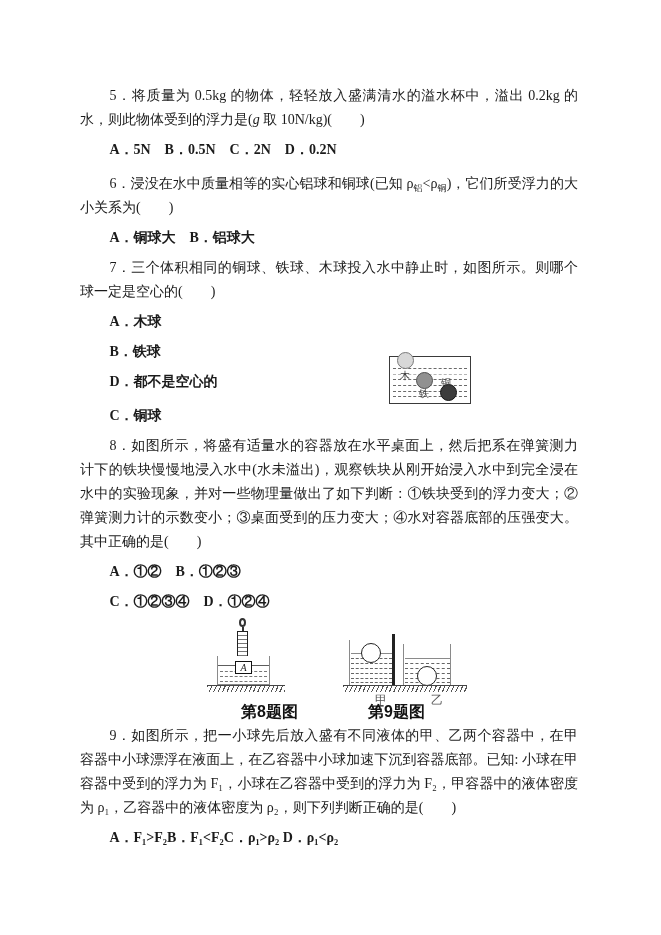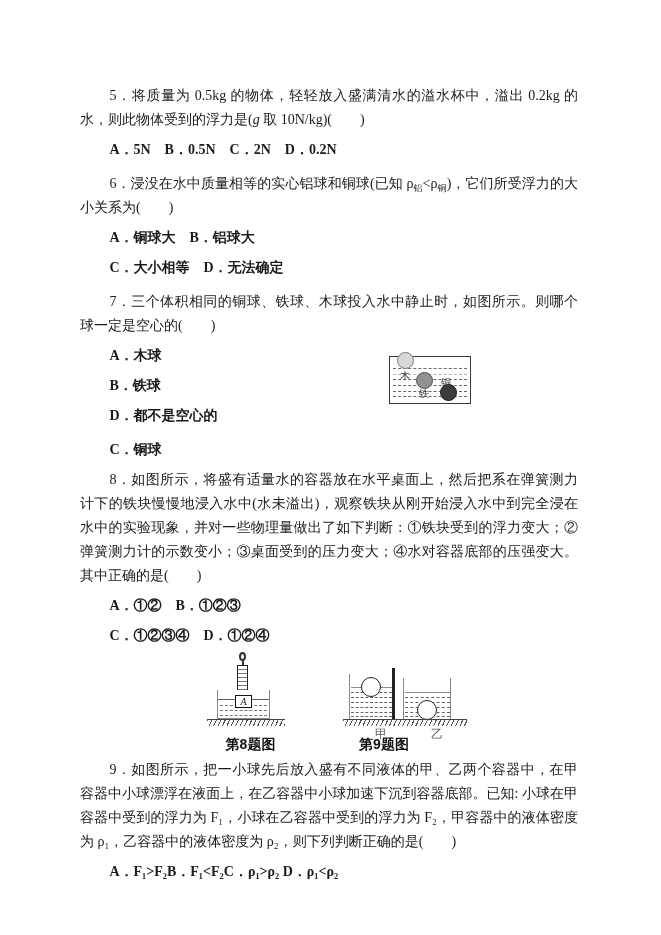--- a/index.html
+++ b/index.html
@@ -46,22 +46,22 @@
          border-bottom:1.5px solid #8a8a8a;background:#fff;}
   .surf8{position:absolute;left:0;right:0;top:9px;border-top:1.5px solid #5d5d5d;}
   .wd{position:absolute;left:2px;right:2px;border-top:1px dashed #777;}
   .wd.d1{top:15px}.wd.d2{top:20px}.wd.d3{top:25px}
   .blockA{position:absolute;left:17px;top:5px;width:17px;height:13px;box-sizing:border-box;
           border:1.5px solid #111;background:#fff;display:flex;align-items:center;
           justify-content:center;font-size:10px;font-style:italic;line-height:1;}
   .ground{background:repeating-linear-gradient(115deg,#555 0 1px,transparent 1px 4px);
           border-top:1px solid #444;}
   .ground8{position:absolute;left:4px;top:67px;width:78px;height:6px;}
-  .figcap{position:absolute;top:84px;width:100%;text-align:center;
-          font-weight:bold;font-size:14px;color:#121212;
+  .figcap{position:absolute;top:84px;width:100%;text-align:right;
+          font-weight:bold;font-size:16px;color:#121212;
           font-family:"Liberation Sans","DejaVu Sans",sans-serif;}
   .fig9{position:absolute;left:263px;top:0;width:124px;height:100px;}
   .tank9l{position:absolute;left:6px;top:22px;width:44px;height:45px;box-sizing:border-box;
           border-left:1.5px solid #8a8a8a;}
   .bar9{position:absolute;left:49px;top:16px;width:3px;height:51px;background:#222;}
   .tank9r{position:absolute;left:60px;top:26px;width:48px;height:41px;box-sizing:border-box;
           border-left:1.5px solid #8a8a8a;border-right:1.5px solid #8a8a8a;}
   .surf9{position:absolute;border-top:1.5px solid #8a8a8a;}
   .s9l{left:8px;width:41px;top:35px;}
   .s9r{left:62px;width:45px;top:40px;}
@@ -83,21 +83,20 @@
 <body>
 
 <div class="page">
   <div class="content">
 
     <p class="stem"><span>5．将质量为 0.5kg 的物体，轻轻放入盛满清水的溢水杯中，溢出 0.2kg 的水，则此物体受到的浮力是(</span><span class="it">g</span><span> 取 10N/kg)(　　)</span></p>
     <p class="opt mb10">A．5N　B．0.5N　C．2N　D．0.2N</p>
 
     <p class="stem"><span>6．浸没在水中质量相等的实心铝球和铜球(已知 ρ</span><sub class="cjk-sub">铝</sub><span>&lt;ρ</span><sub class="cjk-sub">铜</sub><span>)，它们所受浮力的大小关系为(　　)</span></p>
     <p class="opt">A．铜球大　B．铝球大</p>
-    <p class="opt mb10">C．大小相等　D．无法确定</p>
 
     <p class="stem">7．三个体积相同的铜球、铁球、木球投入水中静止时，如图所示。则哪个球一定是空心的(　　)</p>
     <p class="opt">A．木球</p>
     <p class="opt">B．铁球</p>
     <p class="opt mb10">D．都不是空心的</p>
     <p class="opt">C．铜球</p>
 
     <div class="fig7">
       <div class="tank7">
         <div class="wl t11"></div>

